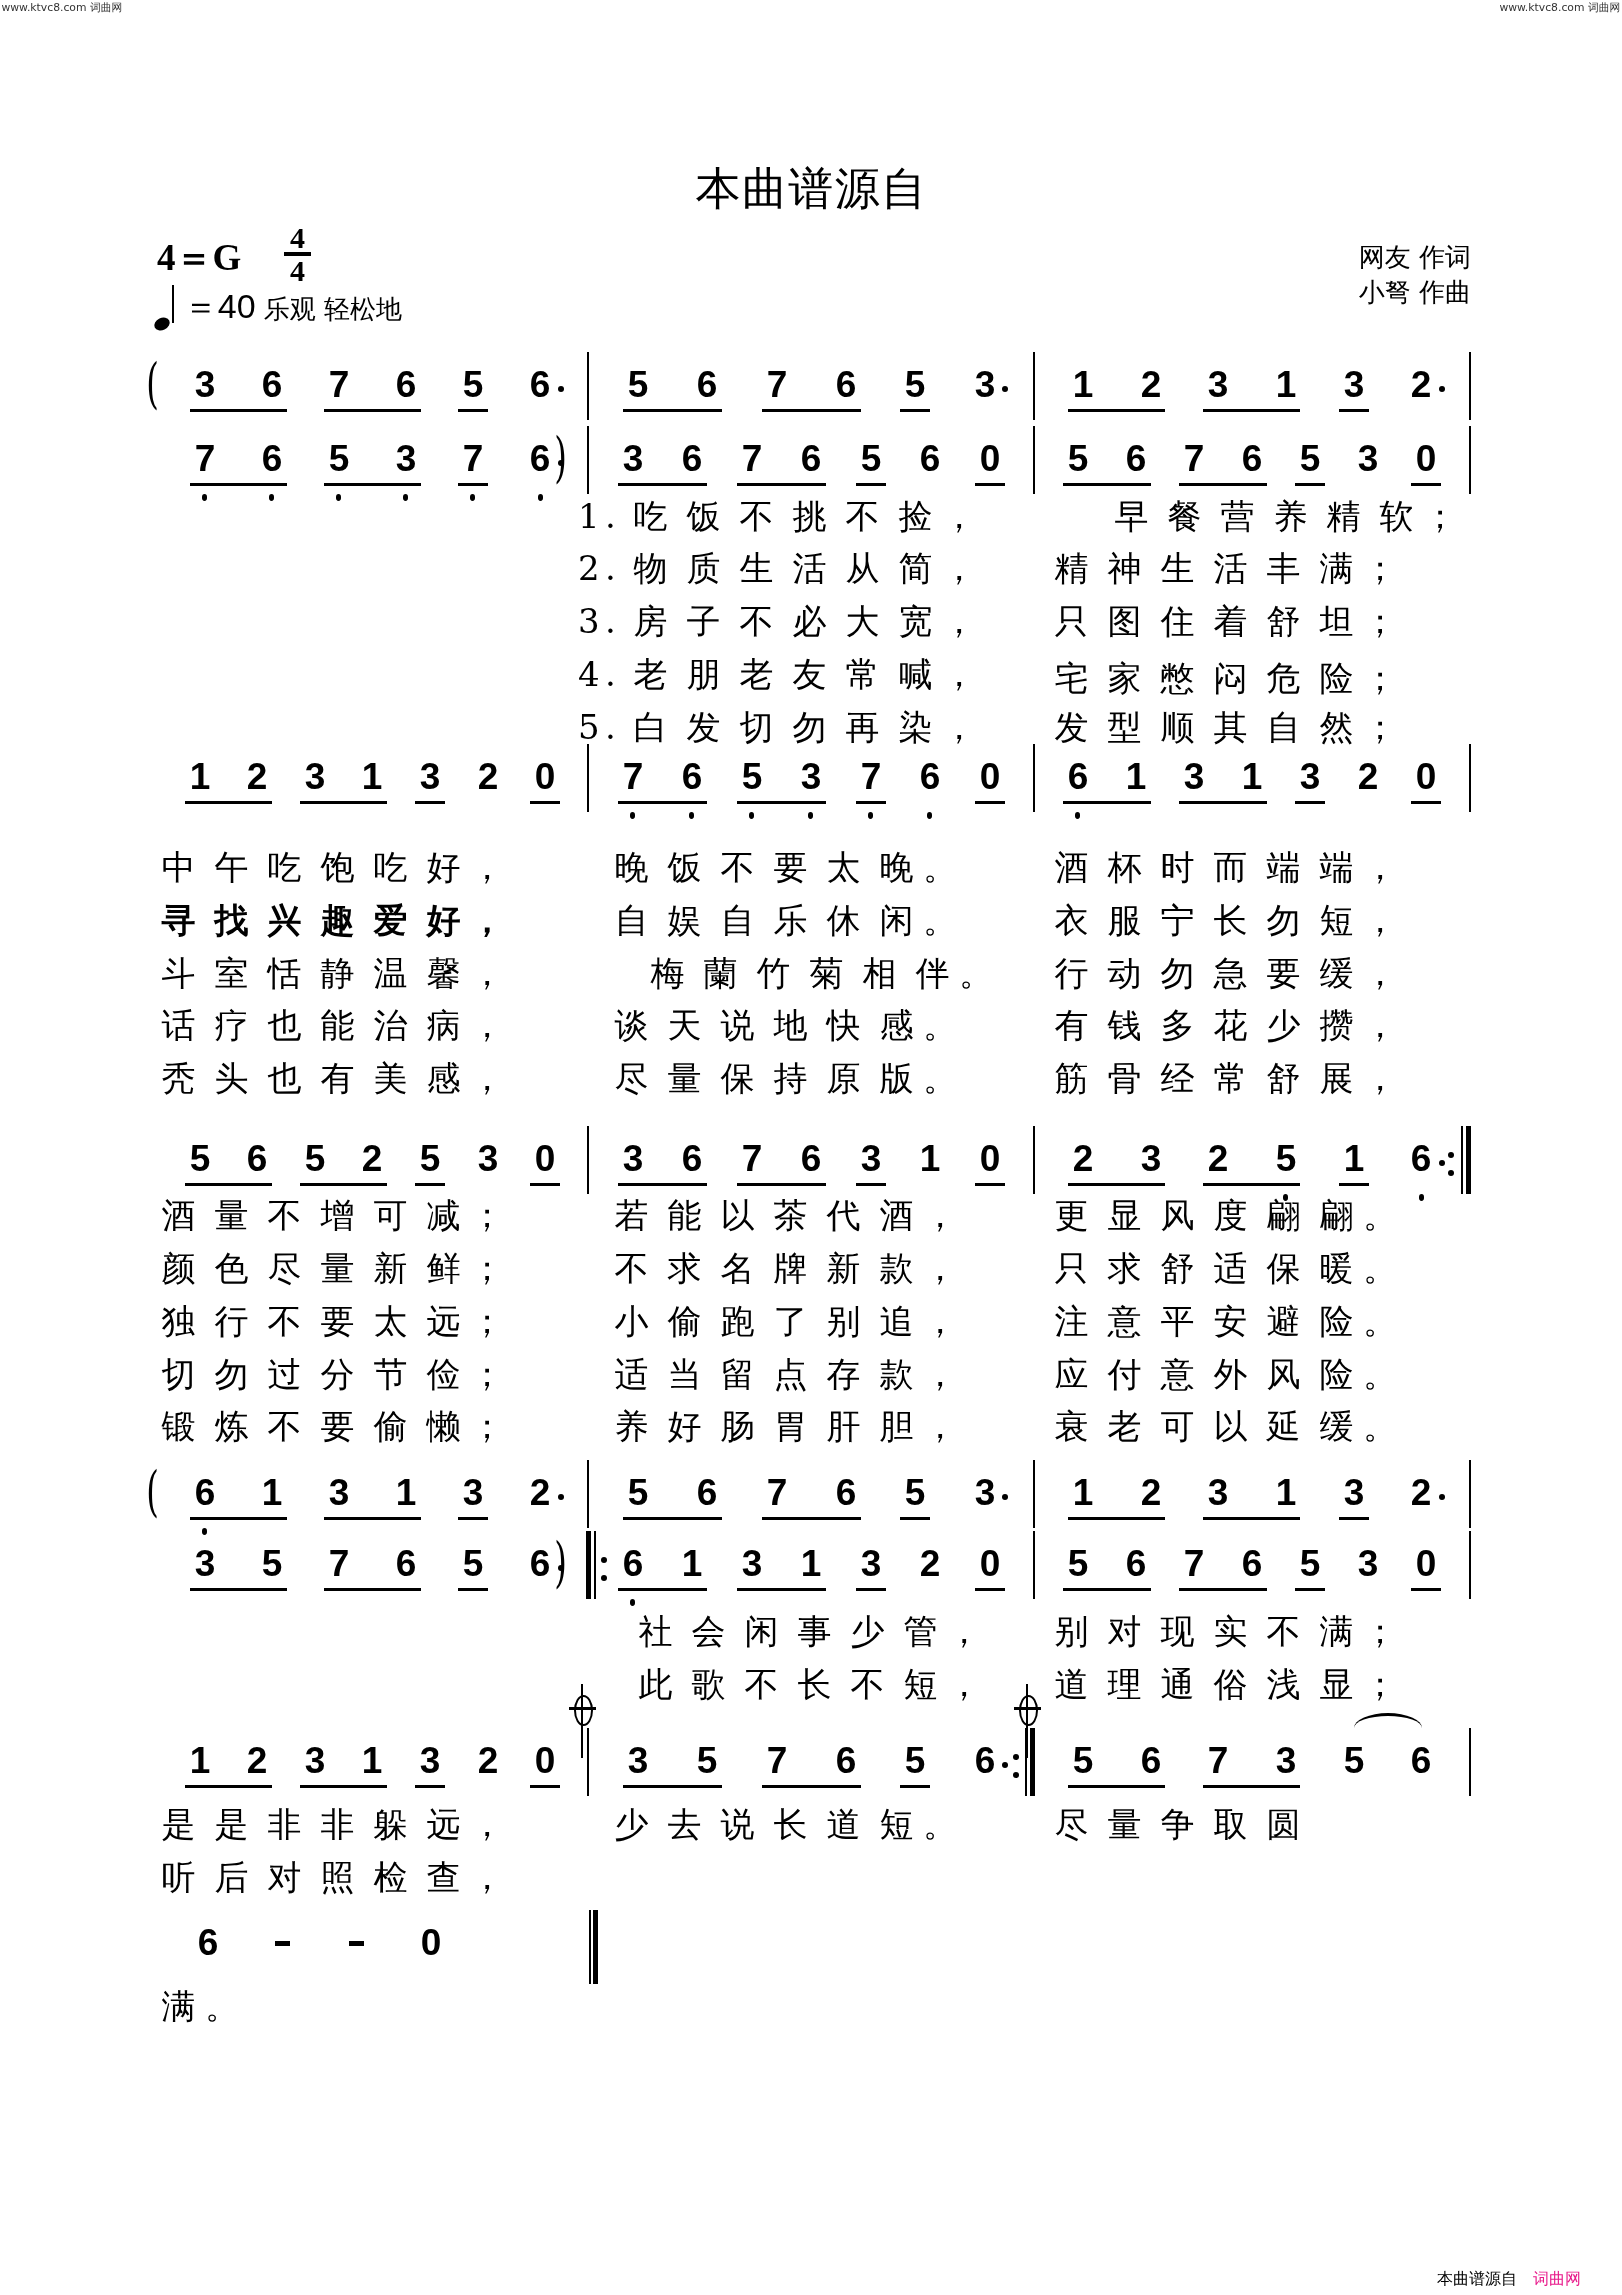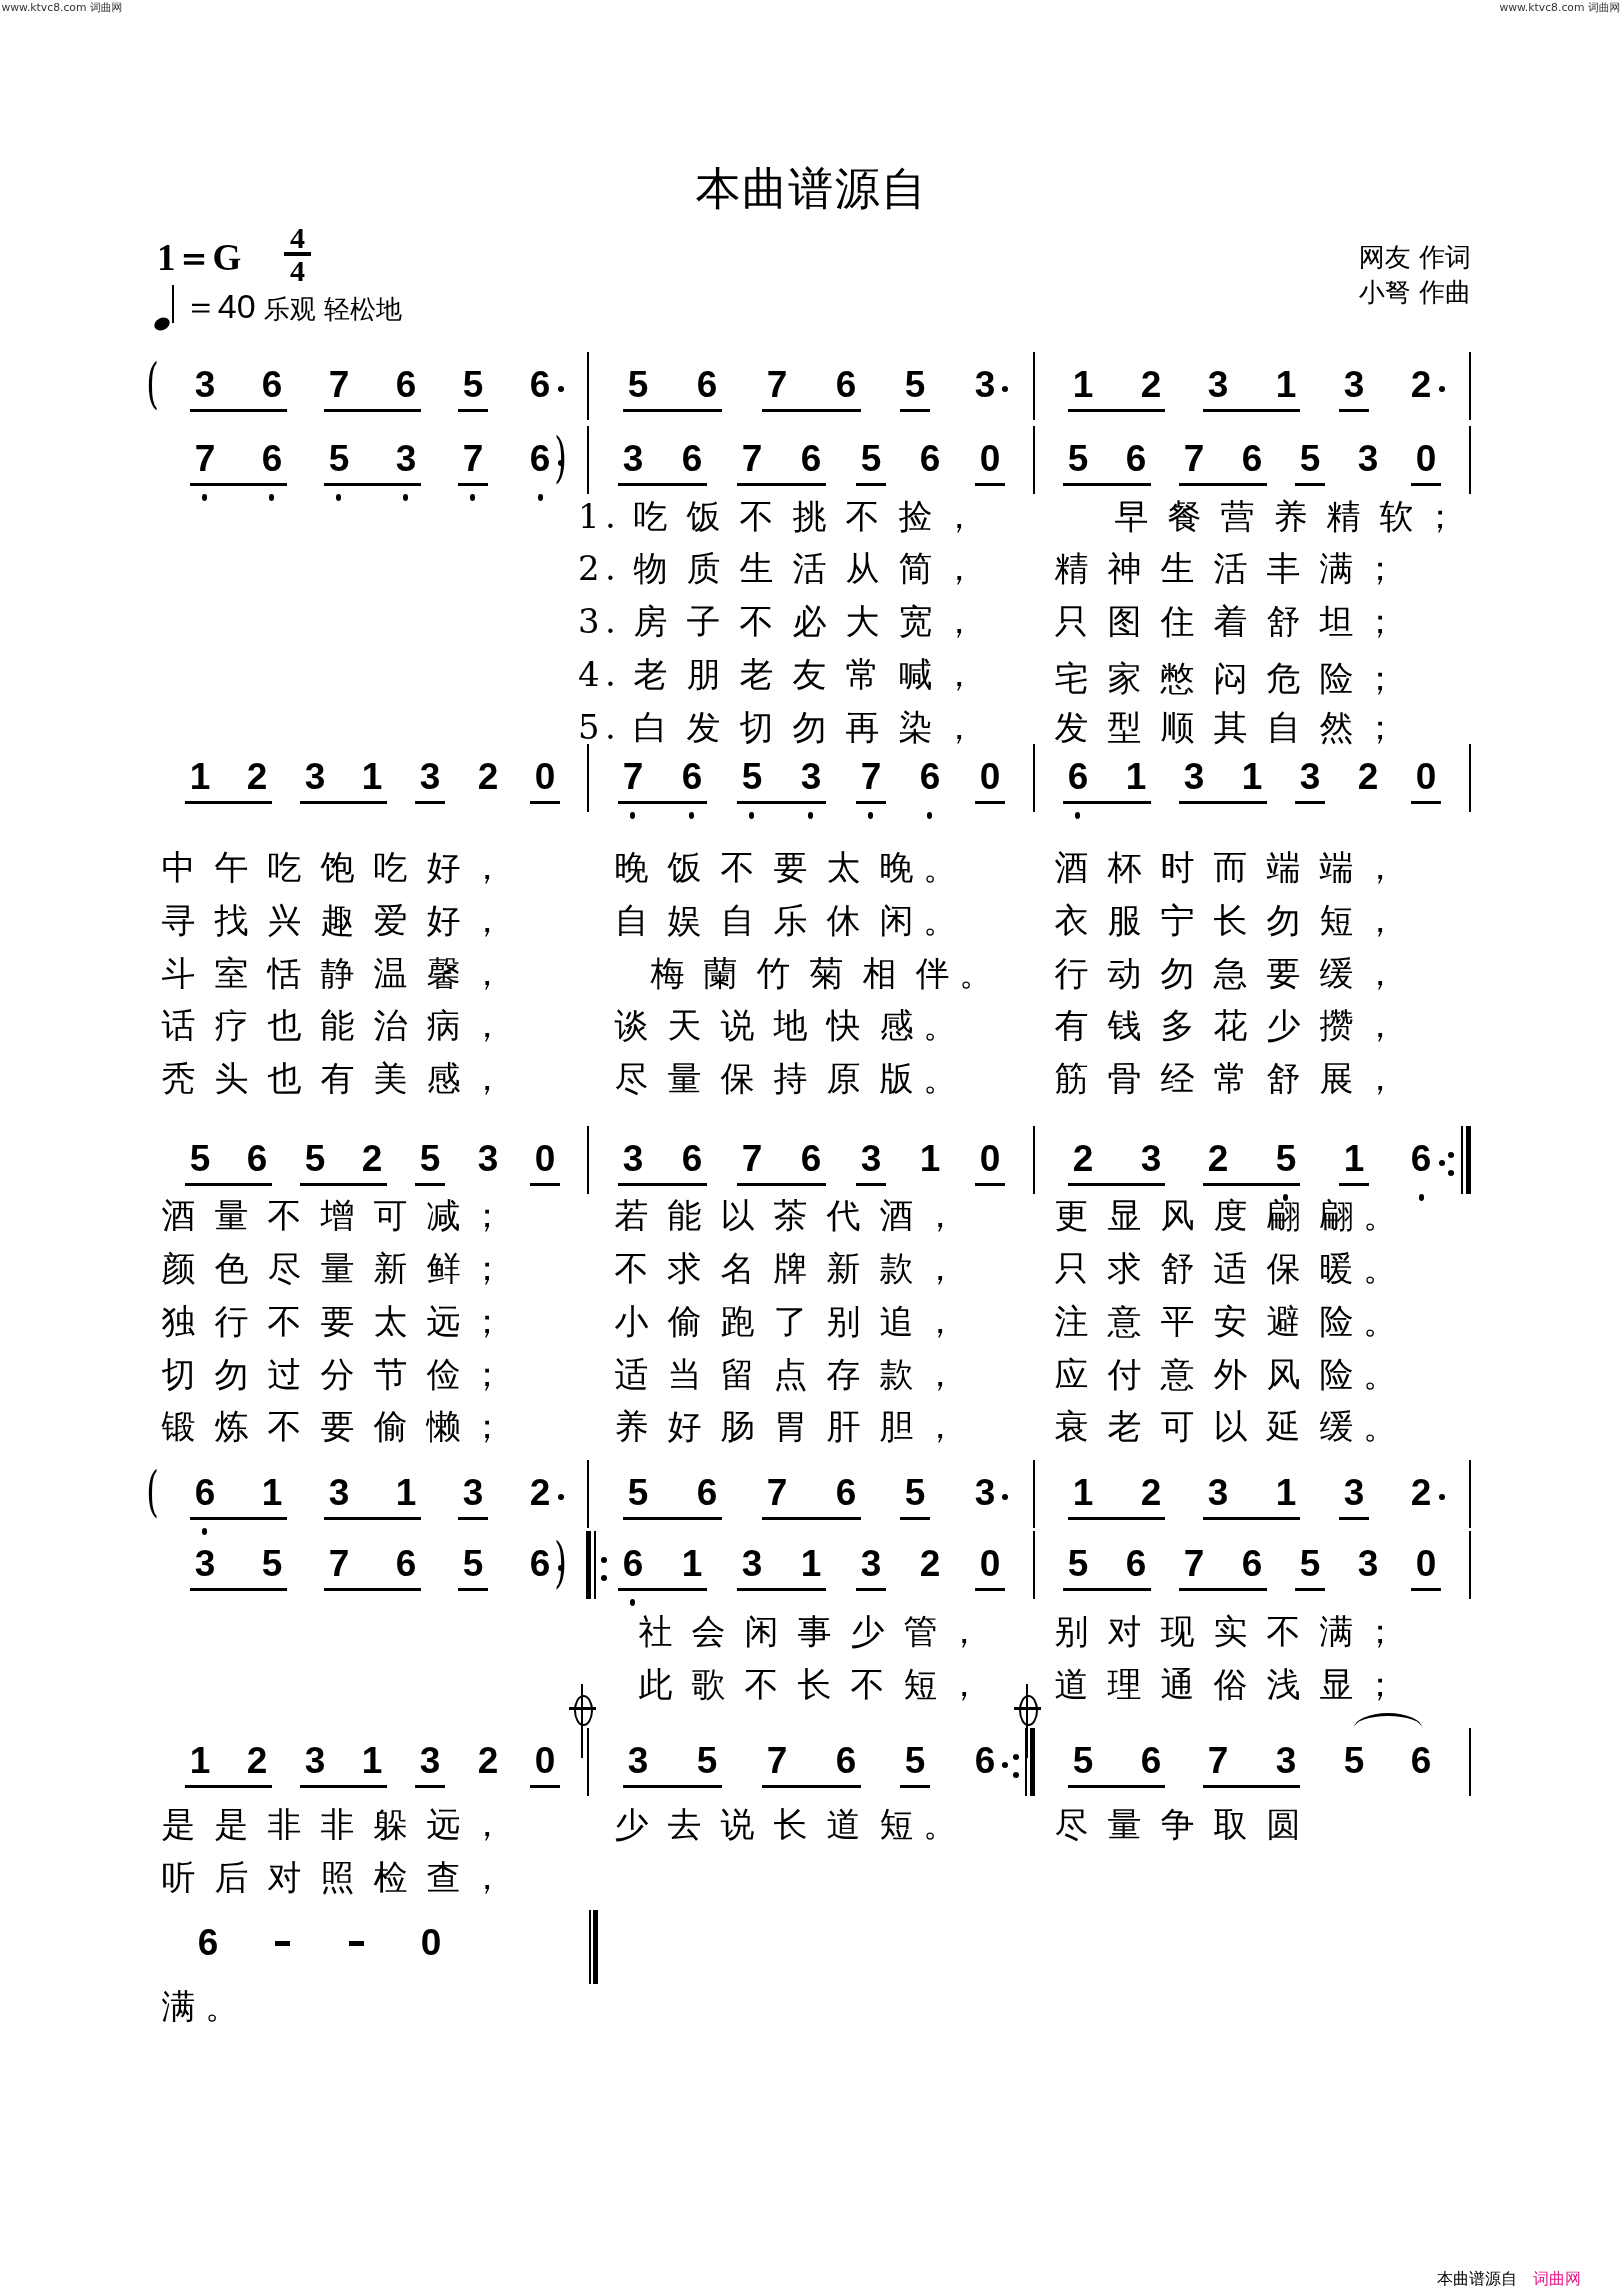--- a/index.html
+++ b/index.html
@@ -51,21 +51,21 @@
   .footer .brand { color: #e8188a; margin-left: 16px; }
 </style>
 </head>
 <body>
 
 <div class="abs wm" style="left:1.4px">www.ktvc8.com 词曲网</div>
 <div class="abs wm" style="right:2.7px">www.ktvc8.com 词曲网</div>
 
 <div class="abs title">本曲谱源自</div>
 
-<div class="abs key">1＝G</div>
+<div class="abs key">4＝G</div>
 <div class="abs timesig">
   <div>4</div>
   <div class="bar"></div>
   <div>4</div>
 </div>
 <div class="abs tempo">
   <span class="noteicon">
       <i class="stem"></i>
       <i class="head"></i>
     </span>
@@ -426,21 +426,21 @@
     <div class="lyric" style="left: 578px; top: 546px;"><span style="width: 19px;">2</span><span style="width: 27px;">.</span><span>物</span><span>质</span><span>生</span><span>活</span><span>从</span><span>简</span><span style="width: 27px;">，</span></div>
     <div class="lyric" style="left: 578px; top: 599px;"><span style="width: 19px;">3</span><span style="width: 27px;">.</span><span>房</span><span>子</span><span>不</span><span>必</span><span>大</span><span>宽</span><span style="width: 27px;">，</span></div>
     <div class="lyric" style="left: 578px; top: 652px;"><span style="width: 19px;">4</span><span style="width: 27px;">.</span><span>老</span><span>朋</span><span>老</span><span>友</span><span>常</span><span>喊</span><span style="width: 27px;">，</span></div>
     <div class="lyric" style="left: 578px; top: 705px;"><span style="width: 19px;">5</span><span style="width: 27px;">.</span><span>白</span><span>发</span><span>切</span><span>勿</span><span>再</span><span>染</span><span style="width: 27px;">，</span></div>
     <div class="lyric" style="left: 1105px; top: 494px;"><span>早</span><span>餐</span><span>营</span><span>养</span><span>精</span><span>软</span><span style="width: 27px;">；</span></div>
     <div class="lyric" style="left: 1045px; top: 546px;"><span>精</span><span>神</span><span>生</span><span>活</span><span>丰</span><span>满</span><span style="width: 27px;">；</span></div>
     <div class="lyric" style="left: 1045px; top: 599px;"><span>只</span><span>图</span><span>住</span><span>着</span><span>舒</span><span>坦</span><span style="width: 27px;">；</span></div>
     <div class="lyric" style="left: 1045px; top: 656px;"><span>宅</span><span>家</span><span>憋</span><span>闷</span><span>危</span><span>险</span><span style="width: 27px;">；</span></div>
     <div class="lyric" style="left: 1045px; top: 705px;"><span>发</span><span>型</span><span>顺</span><span>其</span><span>自</span><span>然</span><span style="width: 27px;">；</span></div>
     <div class="lyric" style="left: 152px; top: 845px;"><span>中</span><span>午</span><span>吃</span><span>饱</span><span>吃</span><span>好</span><span style="width: 27px;">，</span></div>
-    <div class="lyric" style="left: 152px; top: 898px;"><span>寻</span><span>找</span><span>兴</span><span>趣</span><span>爱</span><span>好</span><span style="width: 27px;">，</span></div>
+    <div class="lyric" style="left: 152px; top: 898px; font-weight: bold;"><span>寻</span><span>找</span><span>兴</span><span>趣</span><span>爱</span><span>好</span><span style="width: 27px;">，</span></div>
     <div class="lyric" style="left: 152px; top: 951px;"><span>斗</span><span>室</span><span>恬</span><span>静</span><span>温</span><span>馨</span><span style="width: 27px;">，</span></div>
     <div class="lyric" style="left: 152px; top: 1003px;"><span>话</span><span>疗</span><span>也</span><span>能</span><span>治</span><span>病</span><span style="width: 27px;">，</span></div>
     <div class="lyric" style="left: 152px; top: 1056px;"><span>秃</span><span>头</span><span>也</span><span>有</span><span>美</span><span>感</span><span style="width: 27px;">，</span></div>
     <div class="lyric" style="left: 605px; top: 845px;"><span>晚</span><span>饭</span><span>不</span><span>要</span><span>太</span><span>晚</span><span style="width: 27px;">。</span></div>
     <div class="lyric" style="left: 605px; top: 898px;"><span>自</span><span>娱</span><span>自</span><span>乐</span><span>休</span><span>闲</span><span style="width: 27px;">。</span></div>
     <div class="lyric" style="left: 641px; top: 951px;"><span>梅</span><span>蘭</span><span>竹</span><span>菊</span><span>相</span><span>伴</span><span style="width: 27px;">。</span></div>
     <div class="lyric" style="left: 605px; top: 1003px;"><span>谈</span><span>天</span><span>说</span><span>地</span><span>快</span><span>感</span><span style="width: 27px;">。</span></div>
     <div class="lyric" style="left: 605px; top: 1056px;"><span>尽</span><span>量</span><span>保</span><span>持</span><span>原</span><span>版</span><span style="width: 27px;">。</span></div>
     <div class="lyric" style="left: 1045px; top: 845px;"><span>酒</span><span>杯</span><span>时</span><span>而</span><span>端</span><span>端</span><span style="width: 27px;">，</span></div>
     <div class="lyric" style="left: 1045px; top: 898px;"><span>衣</span><span>服</span><span>宁</span><span>长</span><span>勿</span><span>短</span><span style="width: 27px;">，</span></div>

